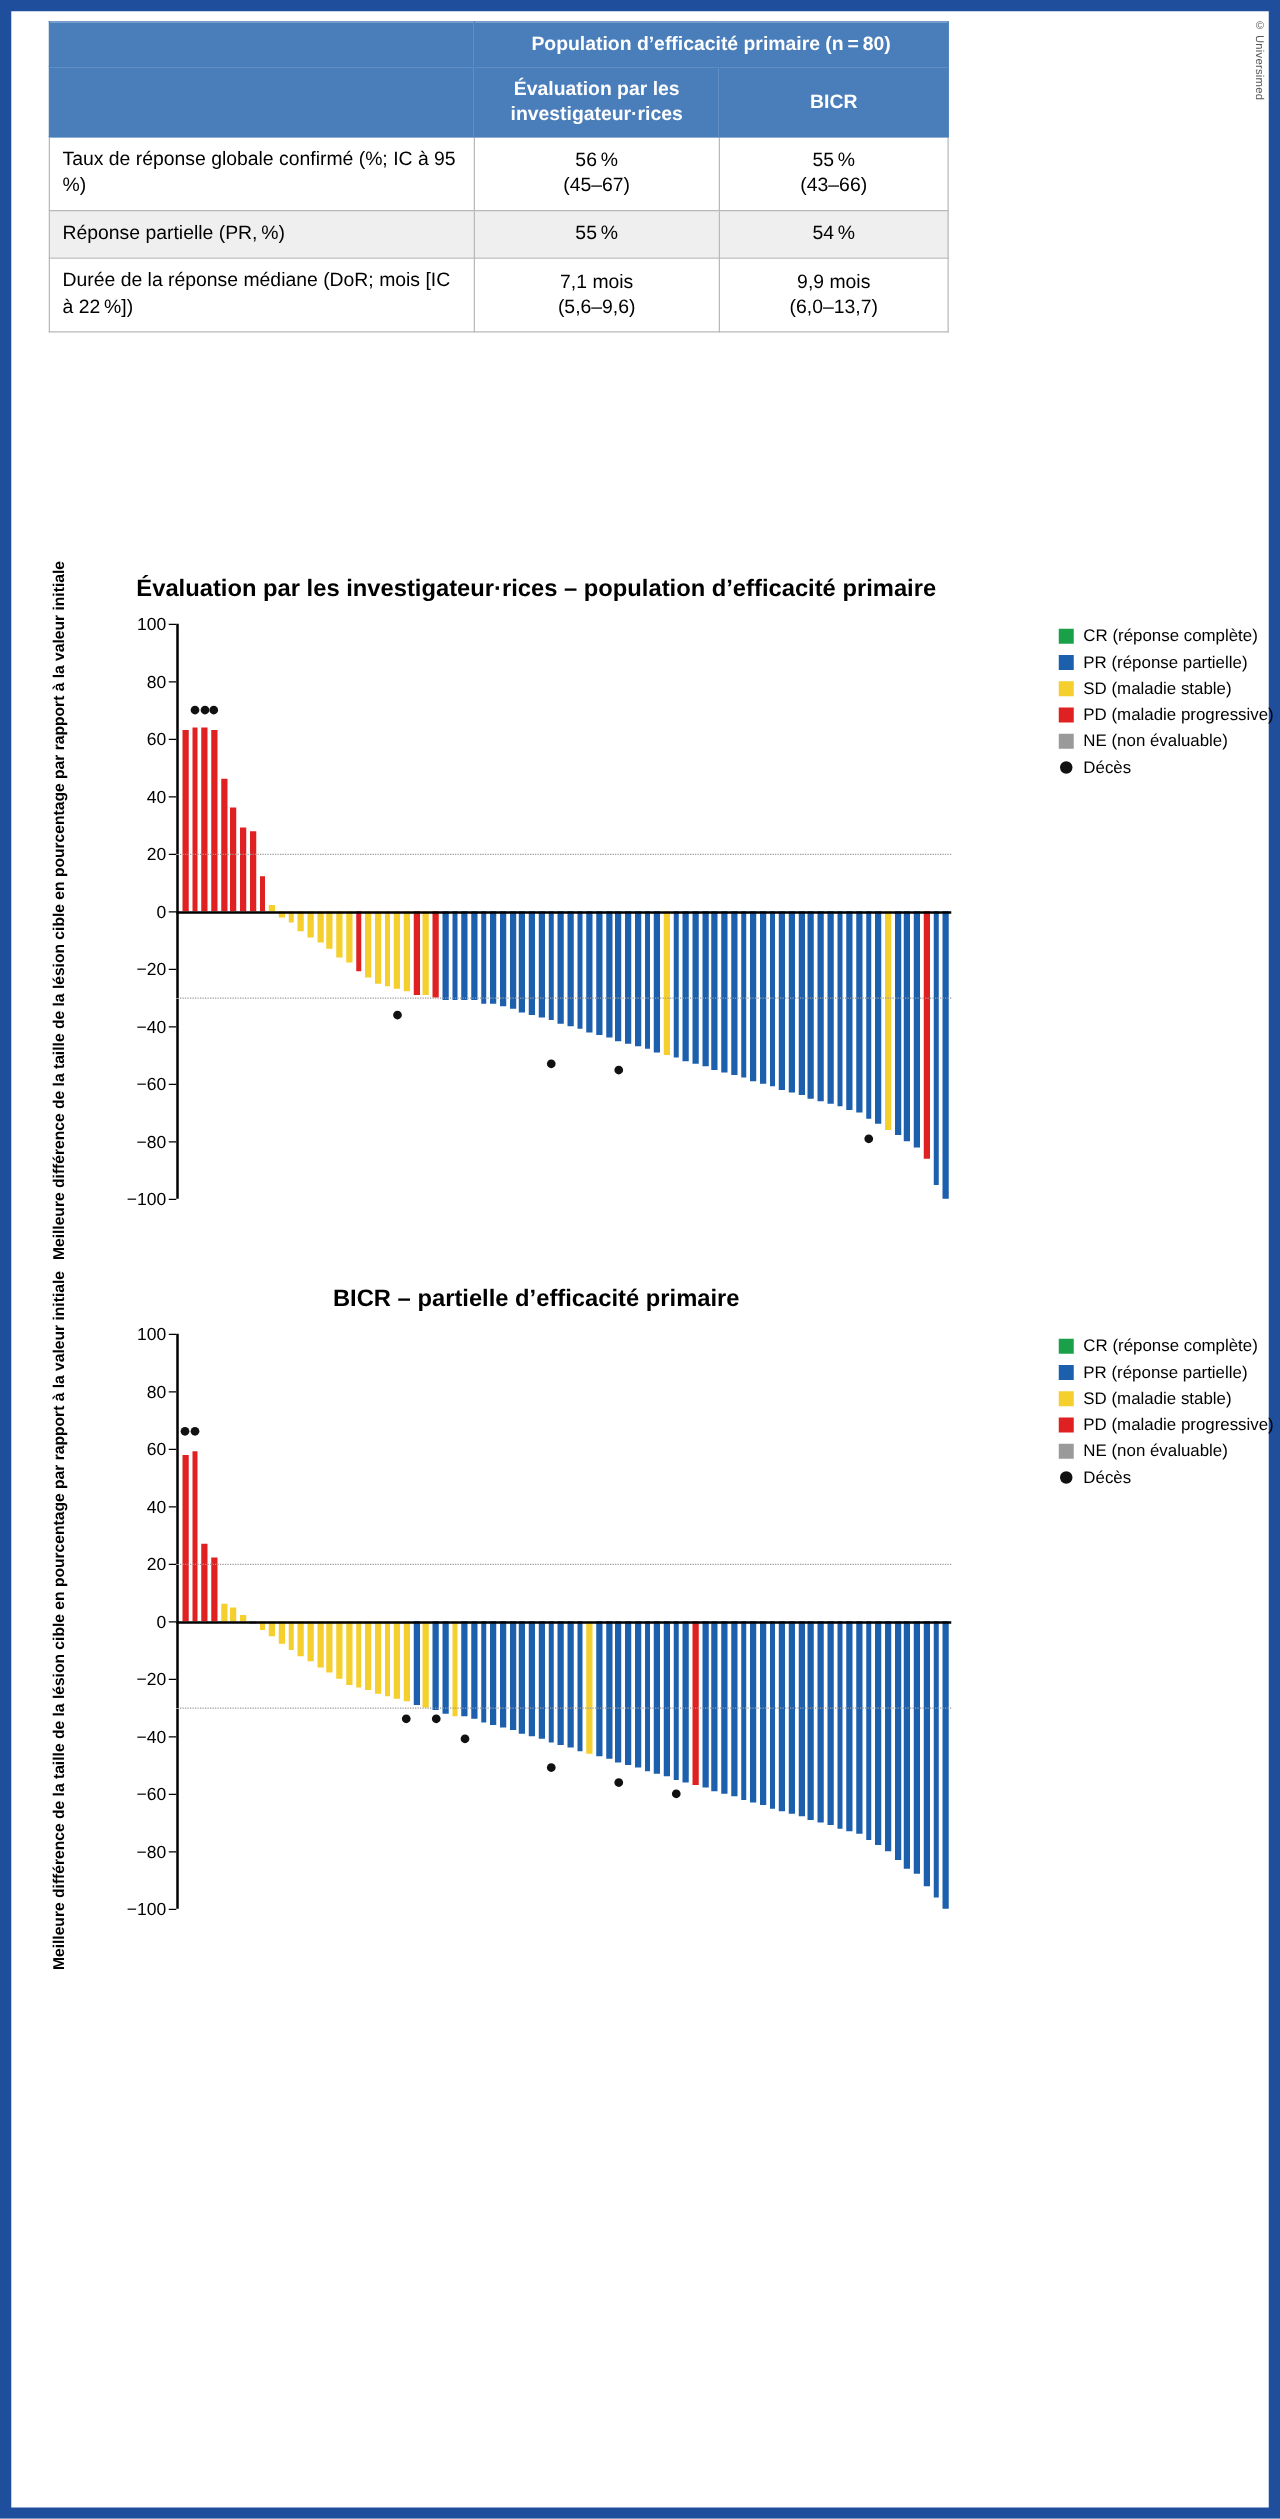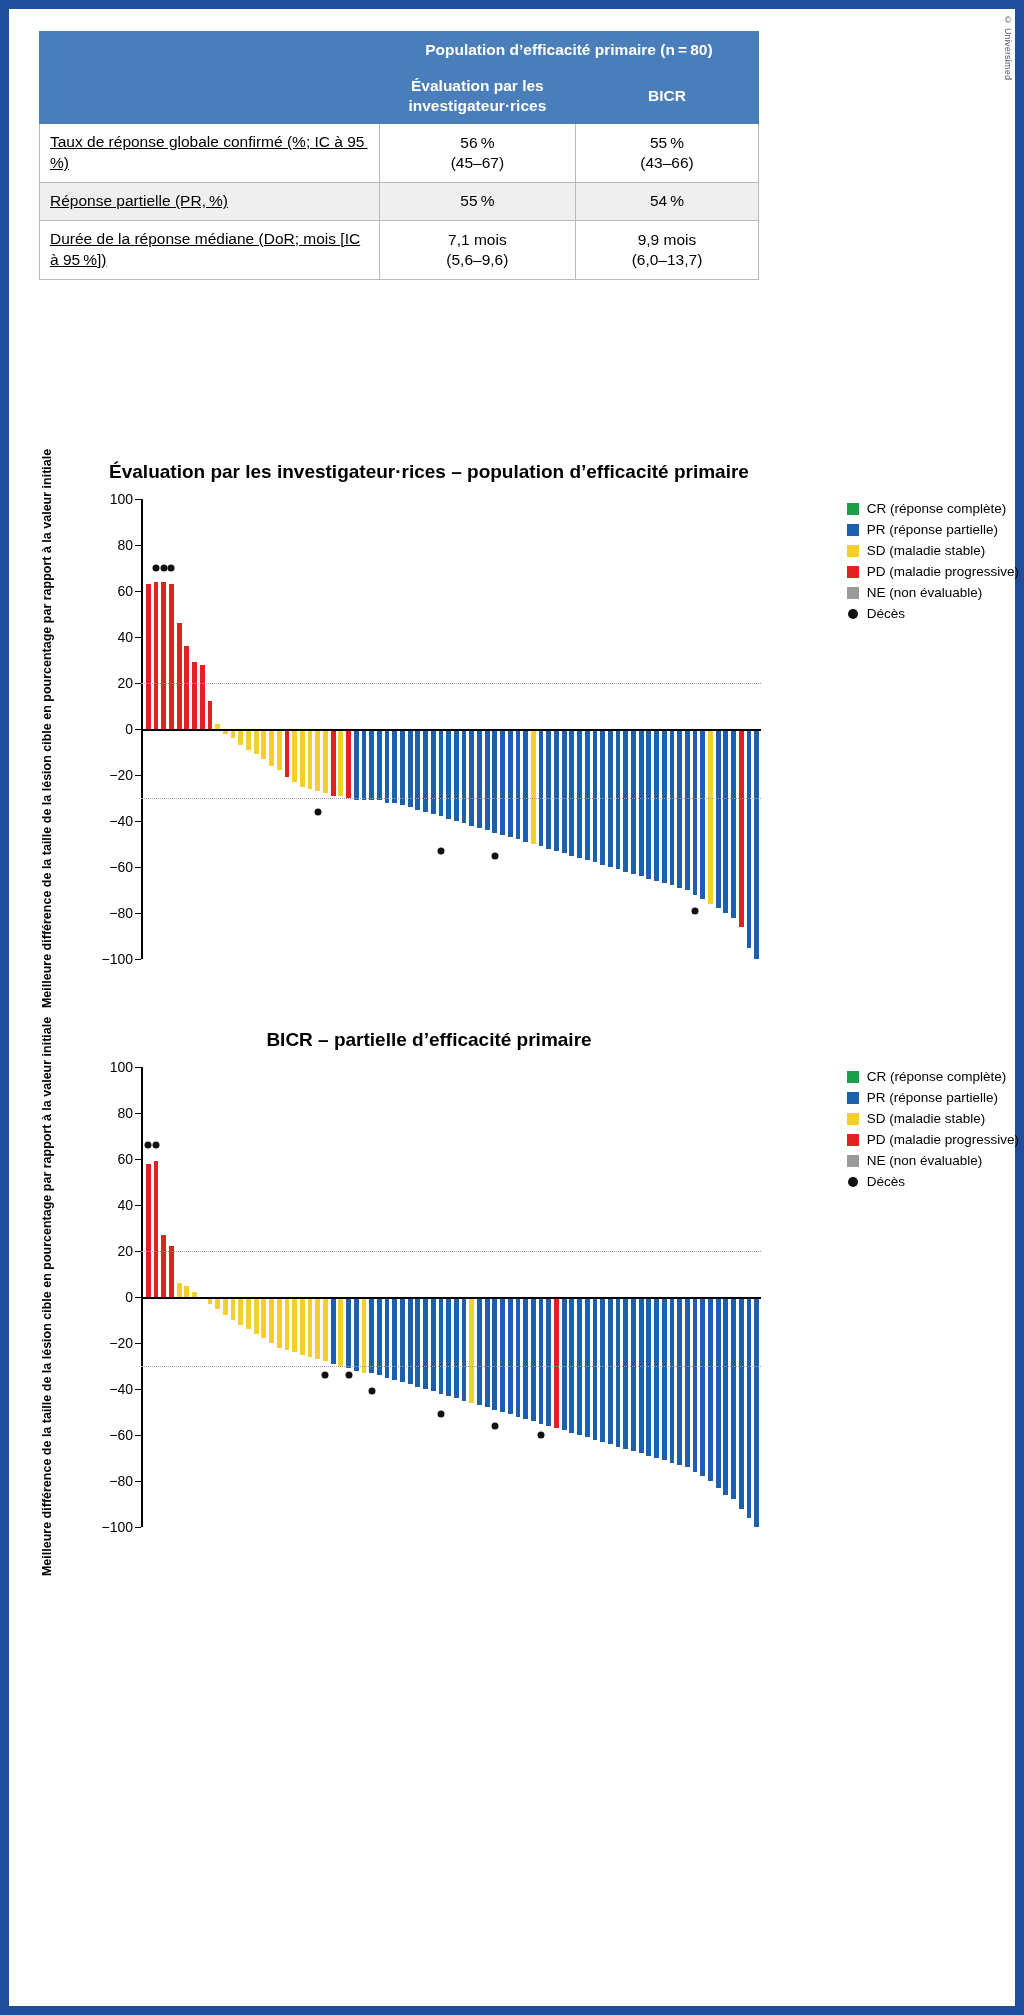--- a/index.html
+++ b/index.html
@@ -25,36 +25,36 @@
     right:2px;top:6px;
     width:16px;
     font-size:9px;
     color:#555;
     writing-mode:vertical-rl;
     letter-spacing:0.2px;
     white-space:nowrap;
   }
 
   
-  .table-wrap{position:absolute;left:30px;top:22px;width:868px;}
+  .table-wrap{position:absolute;left:30px;top:8px;width:868px;}
   table.data{border-collapse:collapse;width:720px;font-size:15.5px;}
   table.data td, table.data th{
     border:1px solid #b9b9b9;
     padding:8px 10px;
     vertical-align:middle;
   }
   table.data thead th{
     background:#4a7ebb;color:#ffffff;font-weight:bold;text-align:center;
     border:1px solid #4a7ebb;
     line-height:1.25;
   }
   thead th.blank{background:#4a7ebb;border:1px solid #4a7ebb;}
   table.data tbody td{background:#ffffff;}
   table.data tbody tr.alt td{background:#efefef;}
-  td.label{text-align:left;width:358px;line-height:1.35;text-decoration:underline;}
+  td.label{text-align:left;width:358px;line-height:1.35;}
   td.val{text-align:center;width:181px;line-height:1.3;}
 
   
   .chart-block{position:absolute;left:0;width:1024px;}
   .chart-title{
     text-align:center;font-weight:bold;font-size:19px;
     width:760px;margin-left:40px;
   }
   .plot-area{position:relative;margin-top:10px;height:480px;}
   .ylabel{
@@ -114,21 +114,21 @@
           <td class="label">Taux de réponse globale confirmé (%; IC à 95 %)</td>
           <td class="val">56 %<br>(45–67)</td>
           <td class="val">55 %<br>(43–66)</td>
         </tr>
         <tr class="alt">
           <td class="label">Réponse partielle (PR, %)</td>
           <td class="val">55 %</td>
           <td class="val">54 %</td>
         </tr>
         <tr>
-          <td class="label">Durée de la réponse médiane (DoR; mois [IC à 95 %])</td>
+          <td class="label">Durée de la réponse médiane (DoR; mois [IC à 22 %])</td>
           <td class="val">7,1 mois<br>(5,6–9,6)</td>
           <td class="val">9,9 mois<br>(6,0–13,7)</td>
         </tr>
       </tbody>
     </table>
   </div>
 
   <div class="chart-block" id="chart0-block" style="top:452px;">
     <div class="chart-title">Évaluation par les investigateur·rices – population d’efficacité primaire</div>
     <div class="plot-area">

